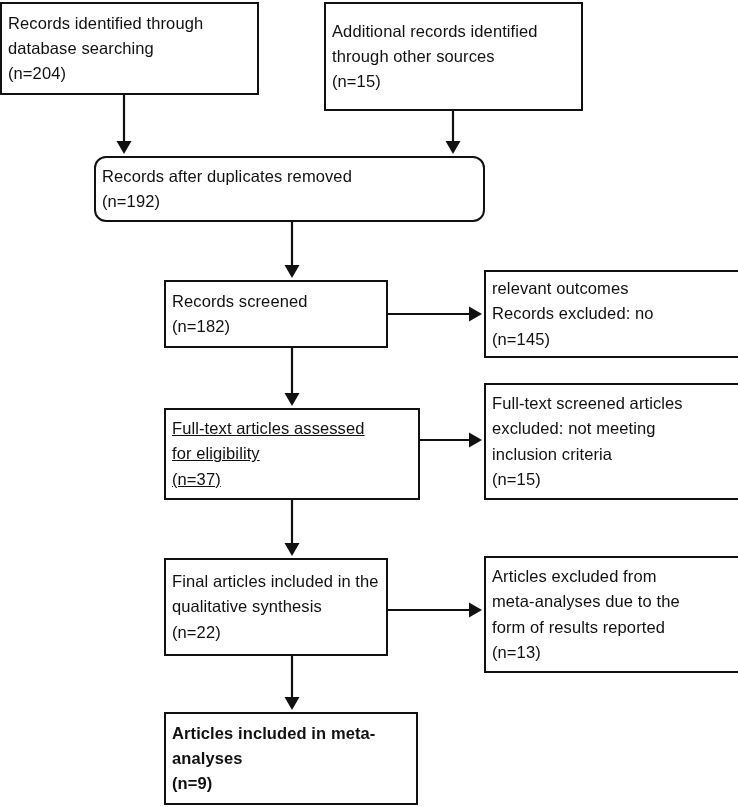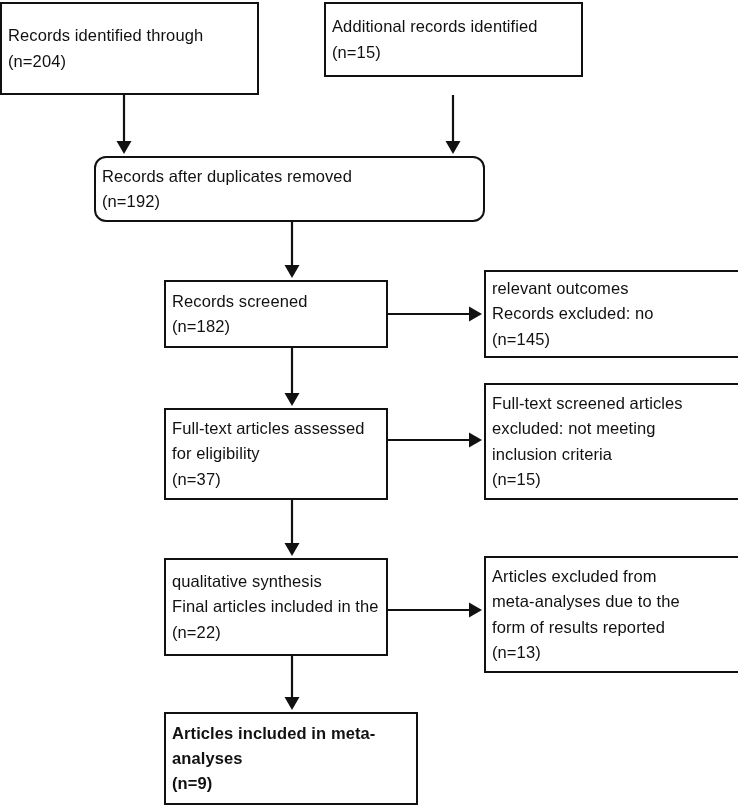--- a/index.html
+++ b/index.html
@@ -85,53 +85,55 @@
         <polygon points="469,602.5 469,617.5 482,610" fill="#111111"></polygon>
       </g>
       <g>
         <line x1="292" y1="656" x2="292" y2="698" stroke="#111111" stroke-width="2.2"></line>
         <polygon points="284.5,697 299.5,697 292,710" fill="#111111"></polygon>
       </g>
     </svg>
 
 <div class="node" style="left: 0px; top: 2px; width: 259px; height: 93px; border-color: rgb(17, 17, 17);">
       <span class="line">Records identified through</span>
+      <span class="line">database searching</span>
       <span class="line">(n=204)</span>
     </div>
-    <div class="node" style="left: 324px; top: 2px; width: 259px; height: 75px; border-color: rgb(17, 17, 17);">
+    <div class="node" style="left: 324px; top: 2px; width: 259px; height: 109px; border-color: rgb(17, 17, 17);">
       <span class="line">Additional records identified</span>
+      <span class="line">through other sources</span>
       <span class="line">(n=15)</span>
     </div>
     <div class="node" style="left: 94px; top: 156px; width: 391px; height: 66px; border-color: rgb(17, 17, 17); border-radius: 12px;">
       <span class="line">Records after duplicates removed</span>
       <span class="line">(n=192)</span>
     </div>
     <div class="node" style="left: 164px; top: 280px; width: 224px; height: 68px; border-color: rgb(17, 17, 17);">
       <span class="line">Records screened</span>
       <span class="line">(n=182)</span>
     </div>
     <div class="node" style="left: 484px; top: 270px; width: 256px; height: 88px; border-color: rgb(17, 17, 17);">
       <span class="line">relevant outcomes</span>
       <span class="line">Records excluded: no</span>
       <span class="line">(n=145)</span>
     </div>
-    <div class="node" style="left: 164px; top: 408px; width: 224px; height: 92px; border-color: rgb(17, 17, 17);">
+    <div class="node" style="left: 164px; top: 408px; width: 256px; height: 92px; border-color: rgb(17, 17, 17); text-decoration: underline;">
       <span class="line">Full-text articles assessed</span>
       <span class="line">for eligibility</span>
       <span class="line">(n=37)</span>
     </div>
     <div class="node" style="left: 484px; top: 383px; width: 256px; height: 117px; border-color: rgb(17, 17, 17);">
       <span class="line">Full-text screened articles</span>
       <span class="line">excluded: not meeting</span>
       <span class="line">inclusion criteria</span>
       <span class="line">(n=15)</span>
     </div>
     <div class="node" style="left: 164px; top: 558px; width: 224px; height: 98px; border-color: rgb(17, 17, 17);">
+      <span class="line">Final articles included in the</span>
       <span class="line">qualitative synthesis</span>
-      <span class="line">Final articles included in the</span>
       <span class="line">(n=22)</span>
     </div>
     <div class="node" style="left: 484px; top: 556px; width: 256px; height: 117px; border-color: rgb(17, 17, 17);">
       <span class="line">Articles excluded from</span>
       <span class="line">meta-analyses due to the</span>
       <span class="line">form of results reported</span>
       <span class="line">(n=13)</span>
     </div>
     <div class="node" style="left: 164px; top: 712px; width: 254px; height: 93px; border-color: rgb(17, 17, 17); font-weight: bold;">
       <span class="line">Articles included in meta-</span>

